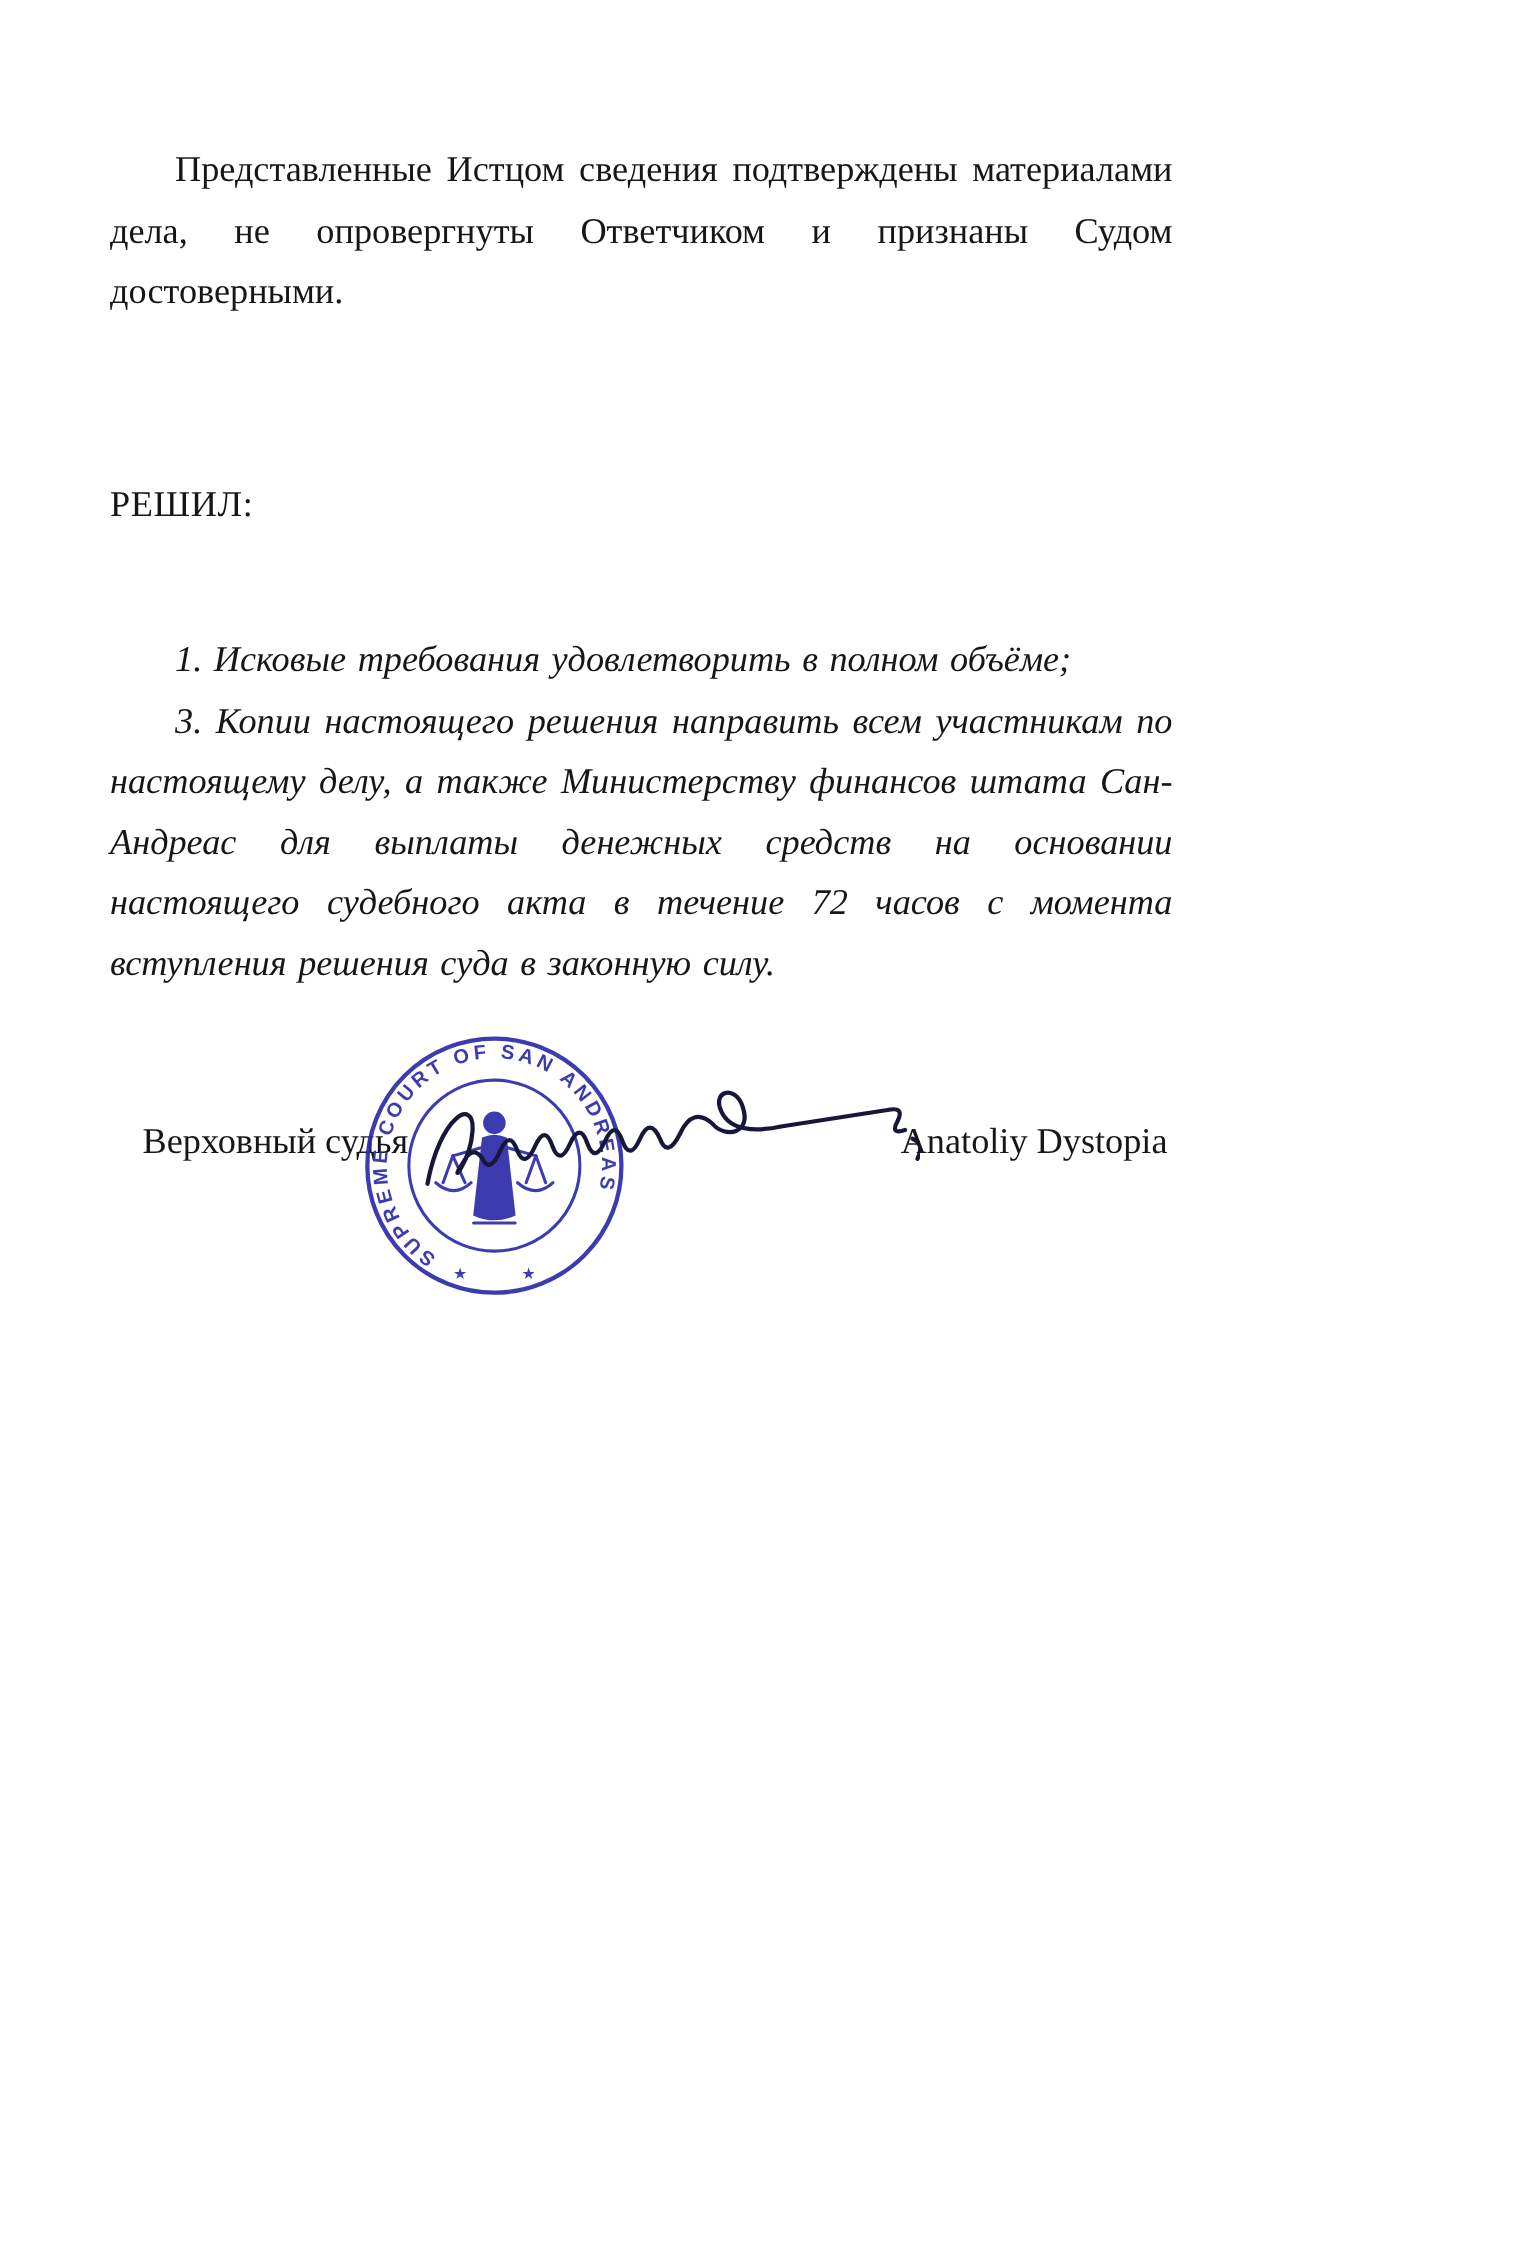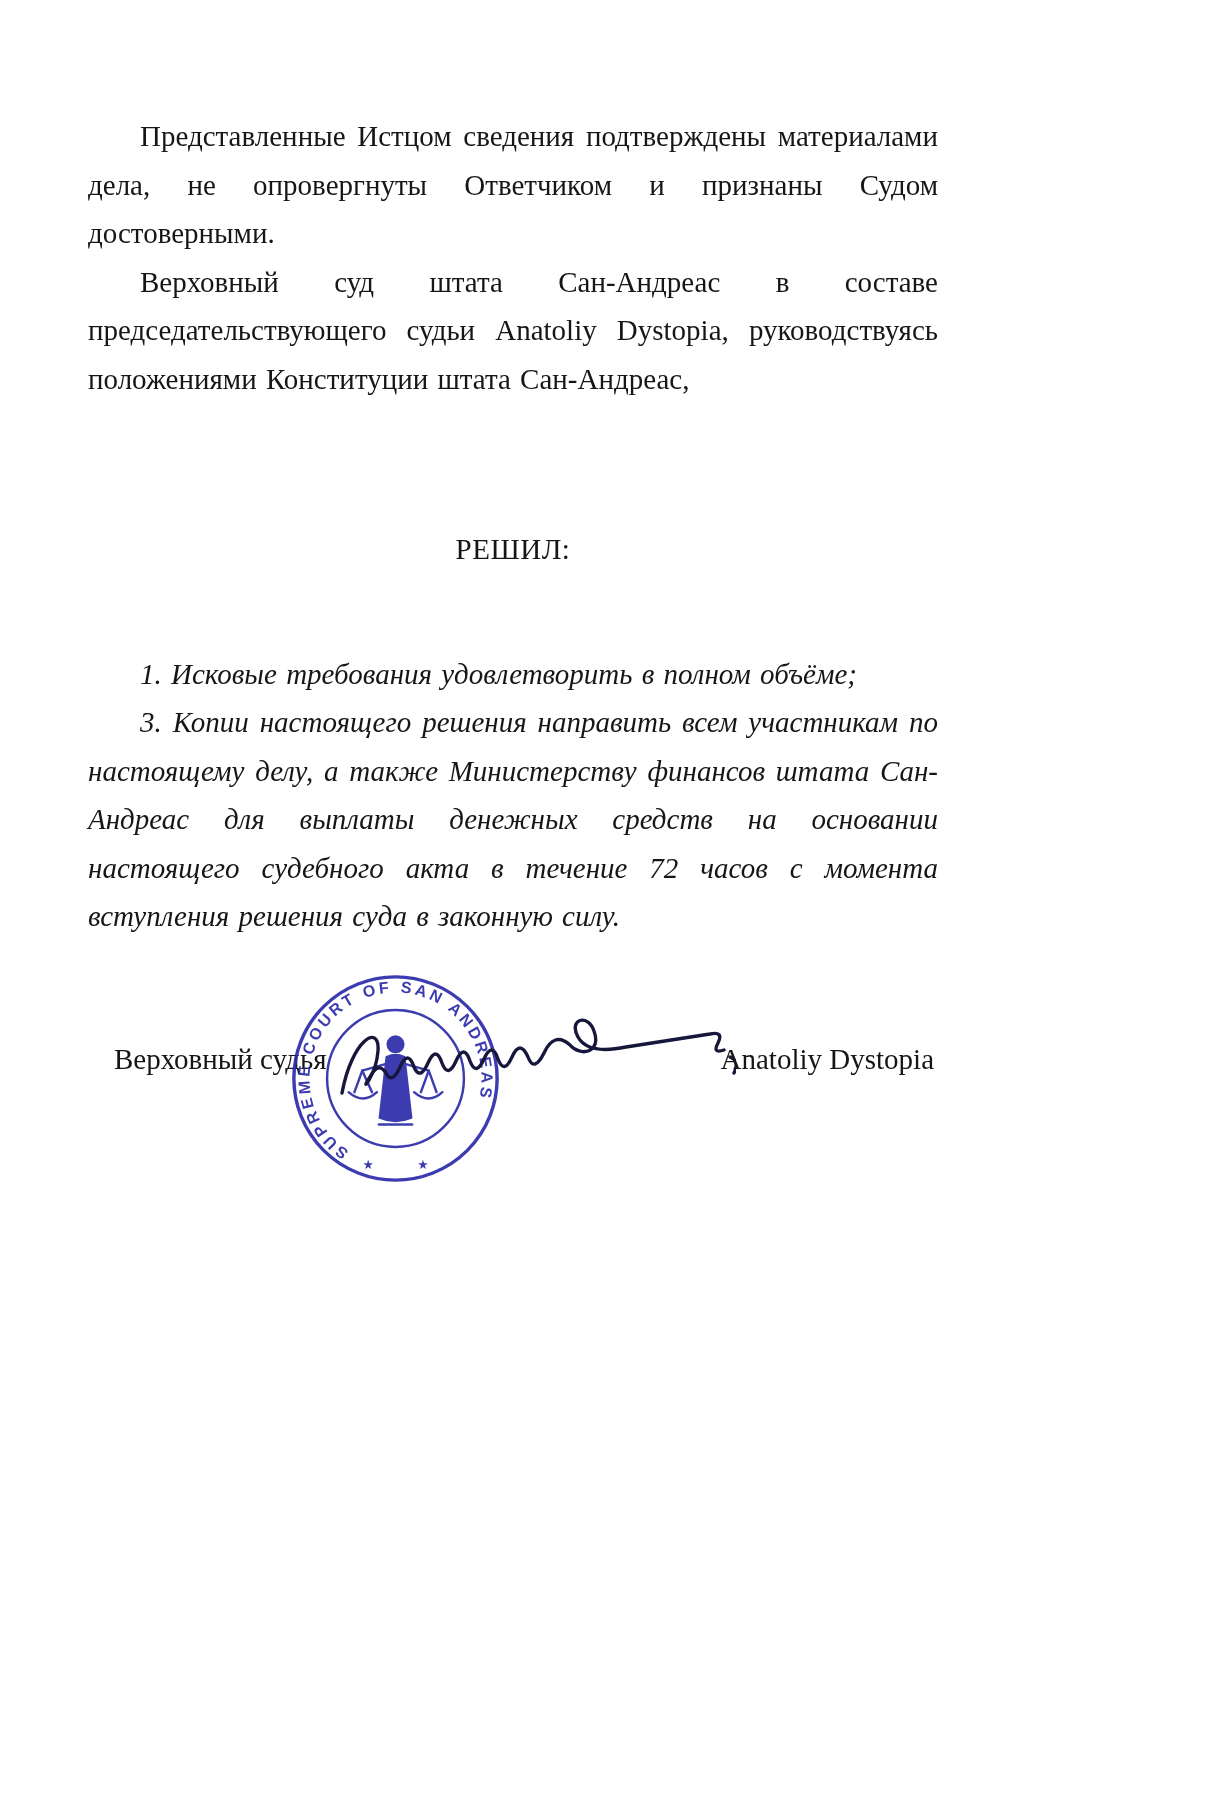--- a/index.html
+++ b/index.html
@@ -24,21 +24,21 @@
     font-size: 29px;
     line-height: 48.5px;
     text-align: justify;
     text-indent: 52px;
     word-spacing: 2px;
   }
   .heading {
     margin-top: 122px;
     font-size: 29px;
     line-height: 48.5px;
-    text-align: center;
+    text-align: left;
     font-weight: normal;
     letter-spacing: 0.5px;
   }
   .items { margin-top: 76px; font-style: italic; }
   .closing { margin-top: 203px; }
   .sig-block {
     position: relative;
     margin-top: 30px;
     height: 222px;
   }
@@ -77,21 +77,20 @@
   }
 </style>
 </head>
 <body>
 
 <div class="page">
   <div class="content">
 
     <p class="body-text">Представленные Истцом сведения подтверждены материалами дела, не опровергнуты Ответчиком и признаны Судом достоверными.</p>
 
-    <p class="body-text">Верховный суд штата Сан-Андреас в составе председательствующего судьи Anatoliy Dystopia, руководствуясь положениями Конституции штата Сан-Андреас,</p>
 
     <h2 class="heading">РЕШИЛ:</h2>
 
     <div class="items">
       <p class="body-text">1. Исковые требования удовлетворить в полном объёме;</p>
       <p class="body-text">3. Копии настоящего решения направить всем участникам по настоящему делу, а также Министерству финансов штата Сан-Андреас для выплаты денежных средств на основании настоящего судебного акта в течение 72 часов с момента вступления решения суда в законную силу.</p>
     </div>
 
 
     <div class="sig-block">

